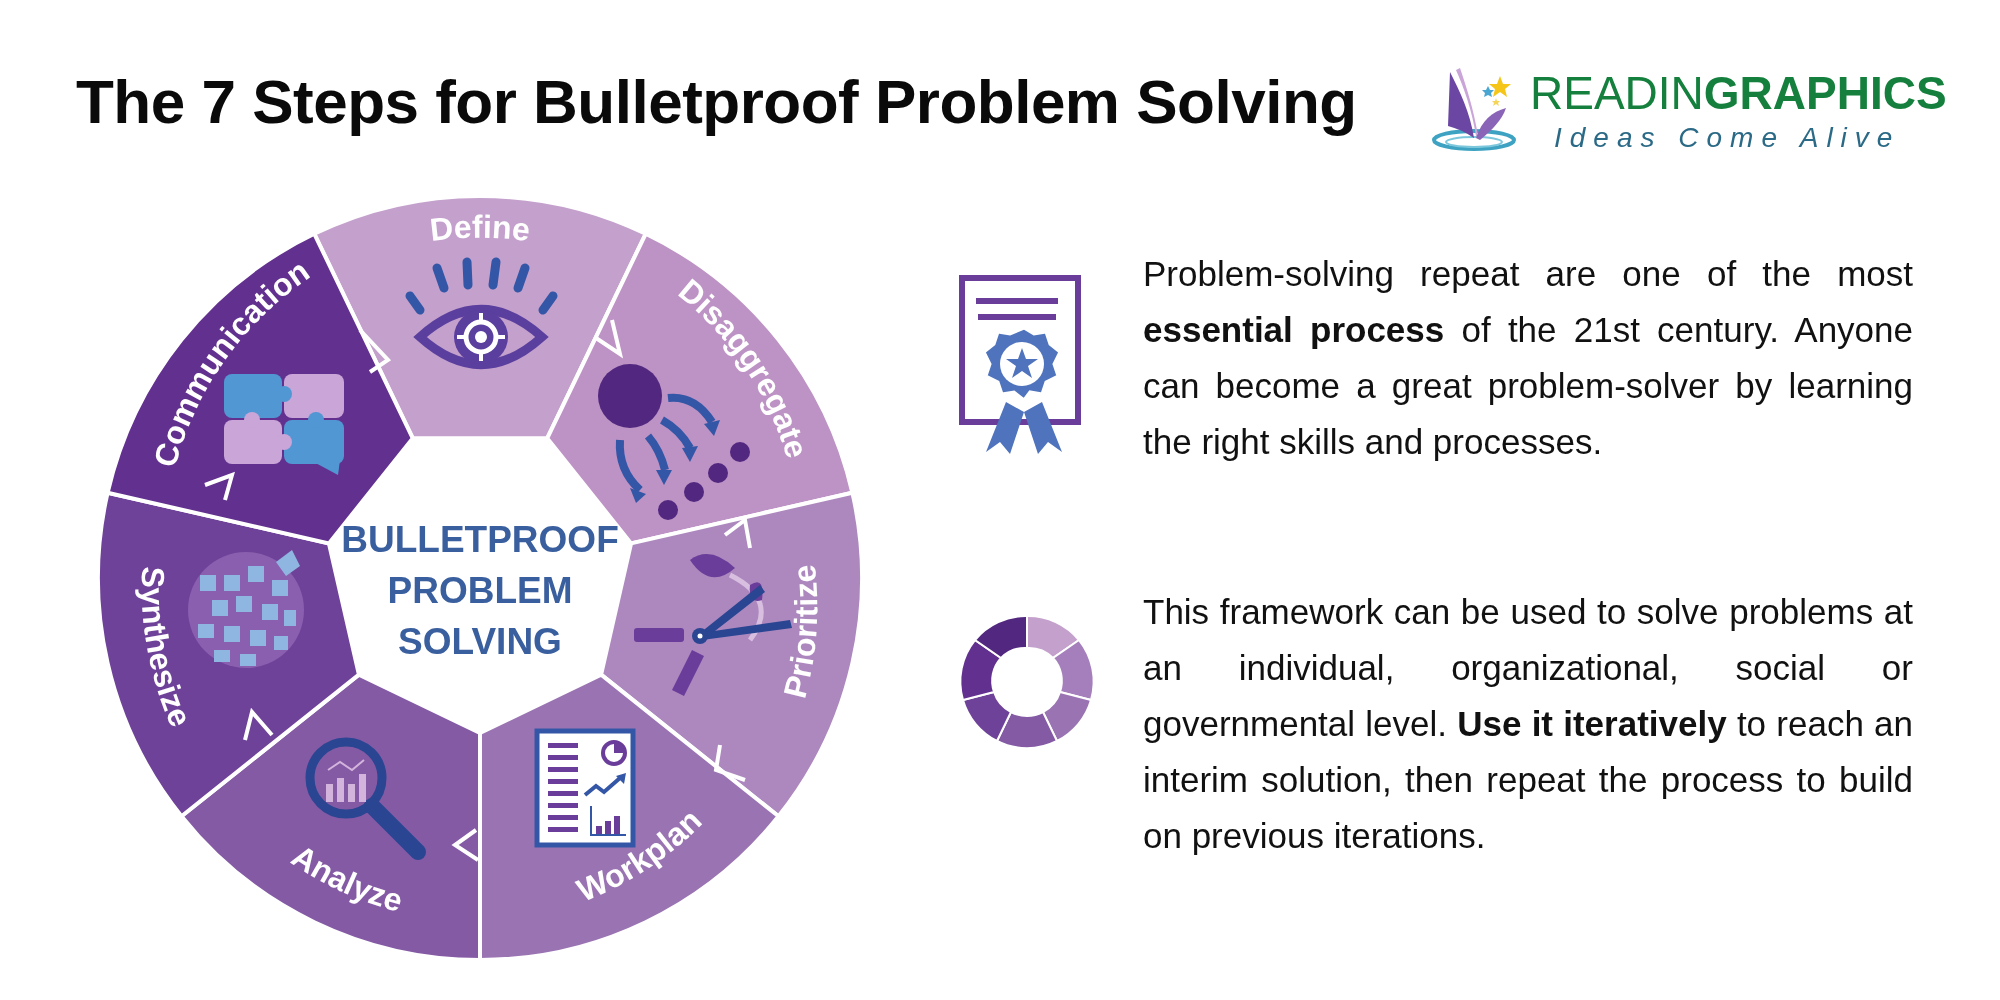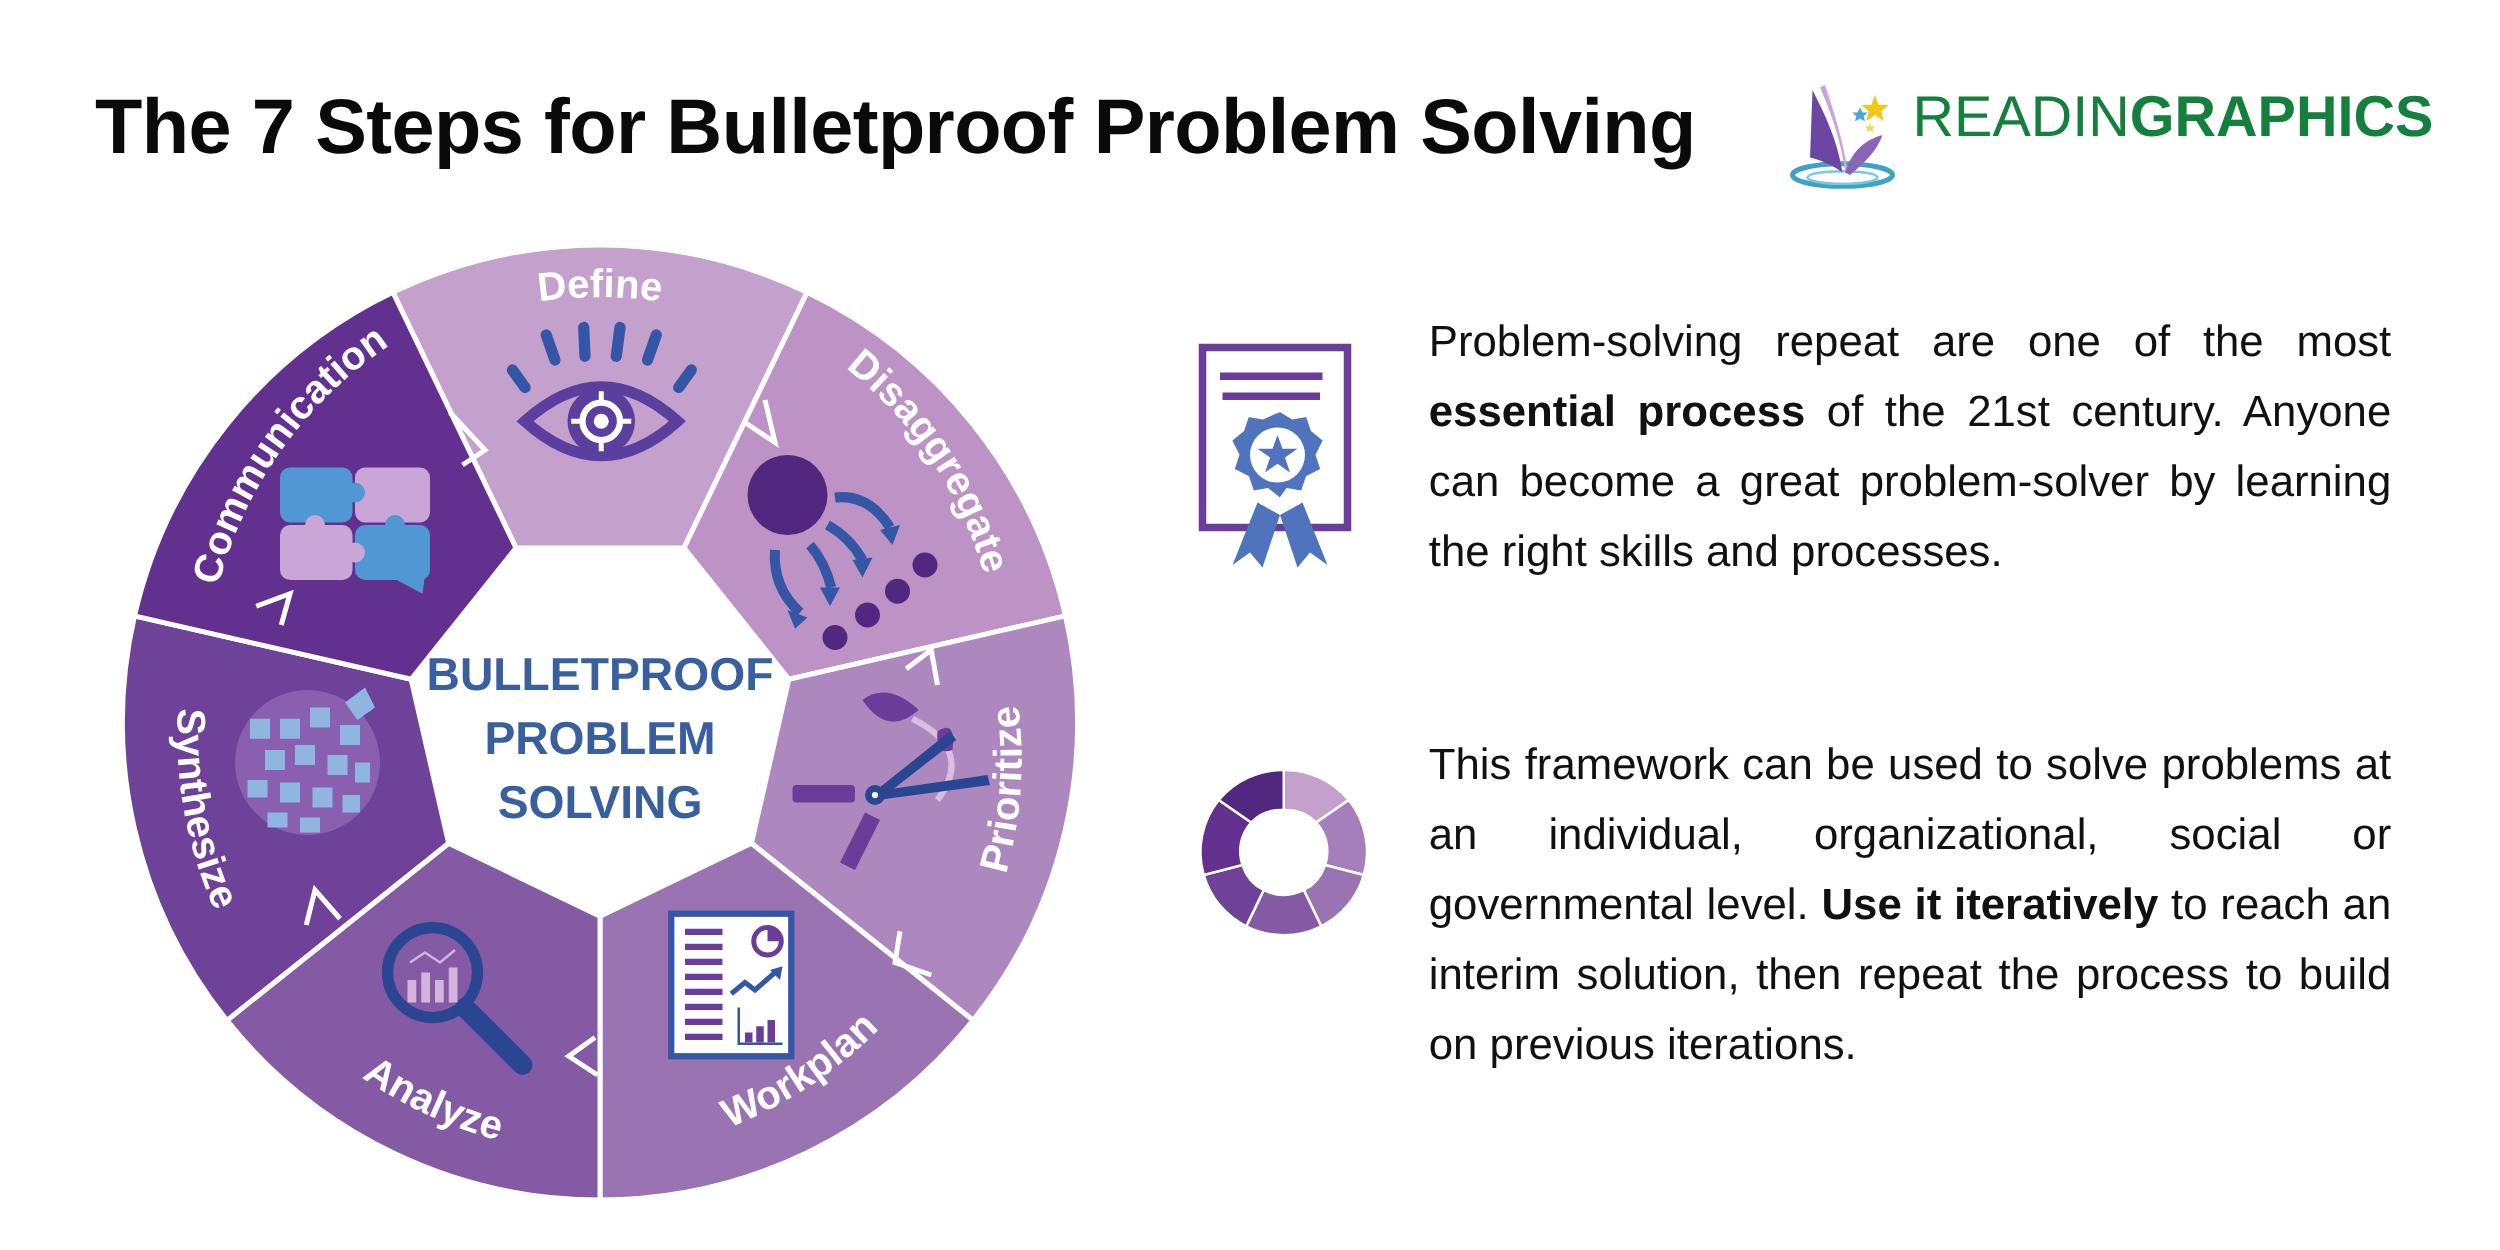--- a/index.html
+++ b/index.html
@@ -27,20 +27,21 @@
     <ellipse cx="44" cy="78" rx="40" ry="9" fill="none" stroke="#3ea3c2" stroke-width="4"></ellipse>
     <ellipse cx="44" cy="80" rx="28" ry="5" fill="none" stroke="#7cc7dc" stroke-width="2"></ellipse>
     <path d="M20 10 C30 30 40 50 44 76 C36 70 26 66 18 64 Z" fill="#6b47a3"></path>
     <path d="M26 8 C34 26 42 48 46 74 L48 74 C44 48 36 24 30 6 Z" fill="#c9a5d8"></path>
     <path d="M46 76 C52 58 62 50 76 46 C72 58 62 68 50 78 Z" fill="#8a64b6"></path>
     <polygon points="70,14 73,22 81,22 75,27 77,35 70,30 63,35 65,27 59,22 67,22" fill="#f5c518"></polygon>
     <polygon points="58,24 60,28 64,28 61,31 62,35 58,33 54,35 55,31 52,28 56,28" fill="#48a6d1"></polygon>
     <polygon points="66,36 67,39 70,39 68,41 69,44 66,42 63,44 64,41 62,39 65,39" fill="#f5d55a"></polygon>
   </svg>
   <div class="logo-word"><span>READIN</span><span class="b">GRAPHICS</span></div>
+  <div class="logo-tag">Ideas Come Alive</div>
 </div>
 
 <svg class="wheel" viewBox="0 0 2000 1000">
   <defs>
     <path id="arcDefine" d="M 370 256 A 340 340 0 0 1 590 256"></path>
     <path id="arcComm" d="M 170 490 A 330 330 0 0 1 330 265"></path>
     <path id="arcDisagg" d="M 668 288 A 320 320 0 0 1 790 470"></path>
     <path id="arcPrior" d="M 800 715 A 340 340 0 0 0 812 548"></path>
     <path id="arcWork" d="M 560 910 A 340 340 0 0 0 720 805"></path>
     <path id="arcAnalyze" d="M 280 855 A 345 345 0 0 0 410 915"></path>

